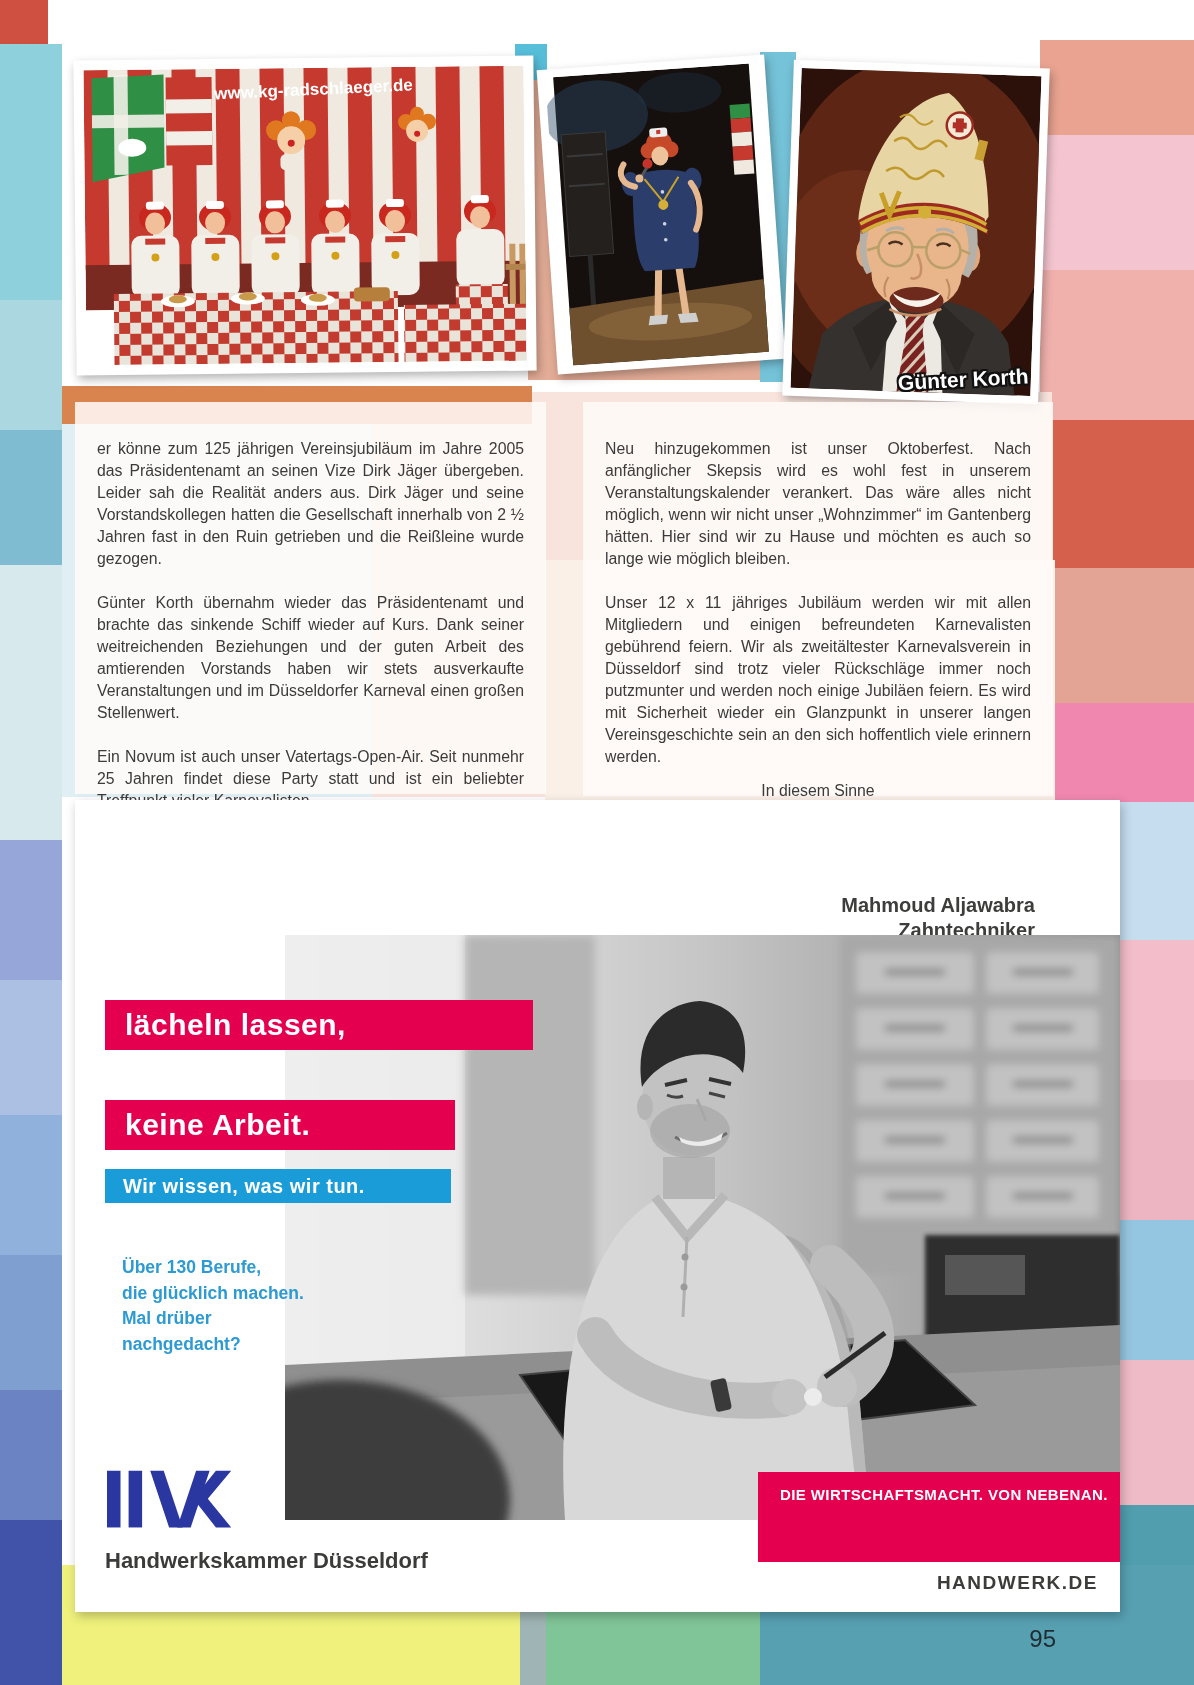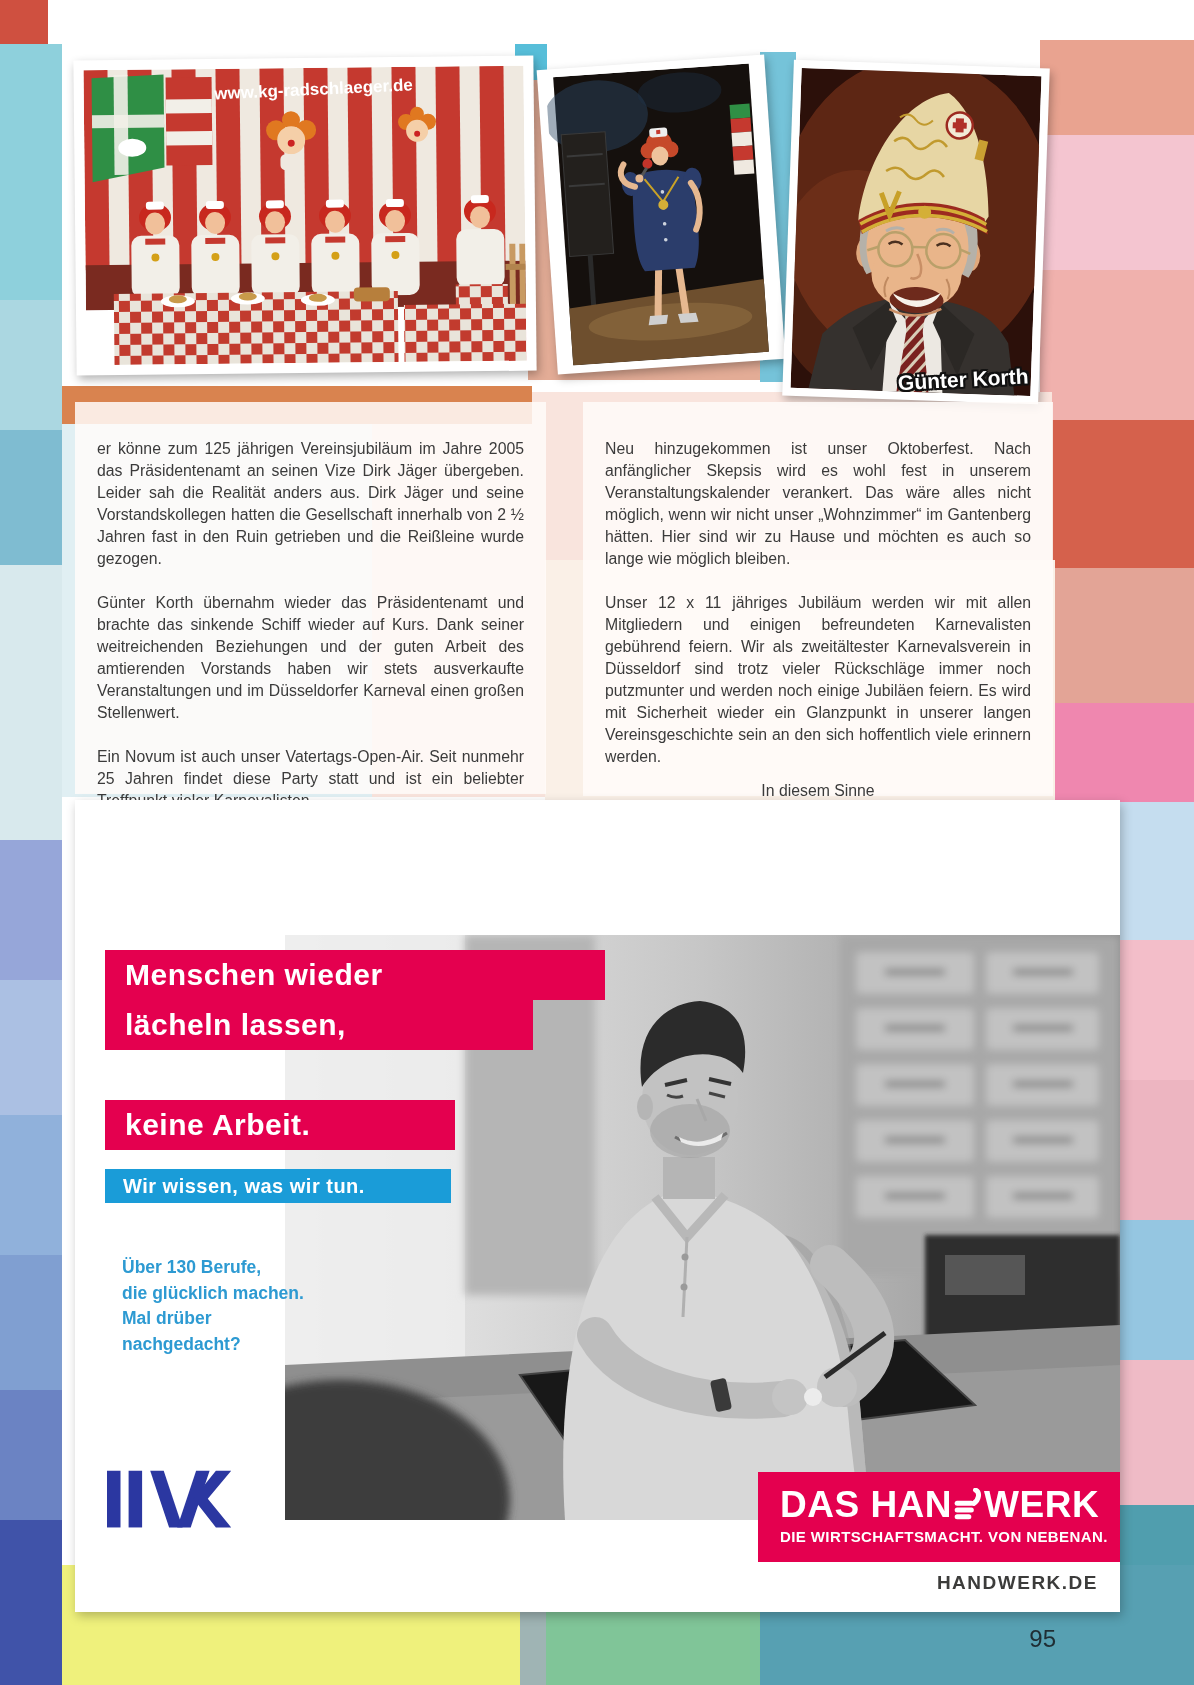--- a/index.html
+++ b/index.html
@@ -335,20 +335,24 @@
   <div class="txtbox" id="colR">
     <p>Neu hinzugekommen ist unser Oktoberfest. Nach anfänglicher Skepsis wird es wohl fest in unserem Veranstaltungskalender verankert. Das wäre alles nicht möglich, wenn wir nicht unser „Wohnzimmer“ im Gantenberg hätten. Hier sind wir zu Hause und möchten es auch so lange wie möglich bleiben.</p>
     <p style="margin-bottom:12px">Unser 12 x 11 jähriges Jubiläum werden wir mit allen Mitgliedern und einigen befreundeten Karnevalisten gebührend feiern. Wir als zweitältester Karnevalsverein in Düsseldorf sind trotz vieler Rückschläge immer noch putzmunter und werden noch einige Jubiläen feiern. Es wird mit Sicherheit wieder ein Glanzpunkt in unserer langen Vereinsgeschichte sein an den sich hoffentlich viele erinnern werden.</p>
     <div class="closing">In diesem Sinne</div>
     <div class="slogan">
       <span style="color: rgb(47, 127, 196); margin-top: 24px;">3 x </span><span style="color: rgb(69, 183, 216);">Helau“ </span><span style="color: rgb(63, 156, 70);">und </span><span style="color: rgb(113, 179, 63);">Schlag </span><span style="color: rgb(242, 228, 51);">Rad“!</span>
     </div>
   </div>
 
   <div id="ad">
+    <div class="person">
+      <div>Mahmoud Aljawabra</div>
+      <div>Zahntechniker</div>
+    </div>
 
     <svg id="adphoto" viewBox="0 0 835 585">
       <defs>
         <linearGradient id="bgg" x1="0" y1="0" x2="1" y2="0">
           <stop offset="0" stop-color="#f0f0f0"></stop>
             <stop offset=".5" stop-color="#c6c6c6"></stop>
             <stop offset="1" stop-color="#8d8d8d"></stop>
         </linearGradient>
         <filter id="f1">
             <feGaussianBlur stdDeviation="4"></feGaussianBlur>
@@ -425,21 +429,20 @@
         <path d="M424,144 L446,149" stroke="#333333" stroke-width="4"></path>
         <path d="M382,160 q8,4 16,1" stroke="#444444" stroke-width="3" fill="none"></path>
         <path d="M424,158 q8,2 16,4" stroke="#444444" stroke-width="3" fill="none"></path>
         <path d="M412,164 L421,186" stroke="#a8a8a8" stroke-width="3"></path>
         <path d="M390,202 Q415,217 442,198" stroke="#6e6e6e" stroke-width="3" fill="none"></path>
         <path d="M394,202 Q415,213 438,198 L436,205 Q415,216 396,207 Z" fill="#ebebeb"></path>
       </g>
       <ellipse cx="55" cy="565" rx="170" ry="120" fill="#3c3c3c" filter="url(#f1)"></ellipse>
     </svg>
 
-    <div class="hl" id="hl0"><span>Menschen wieder</span></div>
     <div class="hl" id="hl1"><span>lächeln lassen,</span></div>
     <div class="hl" id="hl3"><span>keine Arbeit.</span></div>
 
     <div id="tagline">Wir wissen, was wir tun.</div>
 
     <div id="adbody">
       <div>Über 130 Berufe,</div>
       <div>die glücklich machen.</div>
       <div>Mal drüber</div>
       <div>nachgedacht?</div>
@@ -447,34 +450,23 @@
 
     <svg id="hwklogo" width="135" height="68" viewBox="0 0 150 75">
       <g fill="#2b37a1">
         <rect x="0" y="5" width="15" height="63"></rect>
         <rect x="24" y="5" width="15" height="63"></rect>
         <polygon points="48,5 63,5 84,68 69,68"></polygon>
         <polygon points="99,5 114,5 93,68 78,68"></polygon>
         <polygon points="121,5 138,5 112,36 138,68 121,68 96,36"></polygon>
       </g>
     </svg>
+    <div id="org">Handwerkskammer Düsseldorf</div>
 
     <div id="brandbox">
-      <div id="brandrow">
-        <span>DAS HAN</span>
-          <svg width="30" height="34" viewBox="0 0 36 40">
-          <g fill="#ffffff">
-            <rect x="2" y="15" width="23" height="6" rx="3"></rect>
-            <rect x="2" y="23" width="23" height="6" rx="3"></rect>
-            <rect x="2" y="31" width="20" height="6" rx="3"></rect>
-          </g>
-          <path d="M25,18 C31,14 33,5 27,2" stroke="#ffffff" stroke-width="6" fill="none" stroke-linecap="round"></path>
-        </svg>
-          <span>WERK</span>
-      </div>
       <div id="brandsub">DIE WIRTSCHAFTSMACHT. VON NEBENAN.</div>
     </div>
 
     <div id="adurl">HANDWERK.DE</div>
   </div>
 
   <div id="pagenum">95</div>
 </div>
 
 </body></html>

